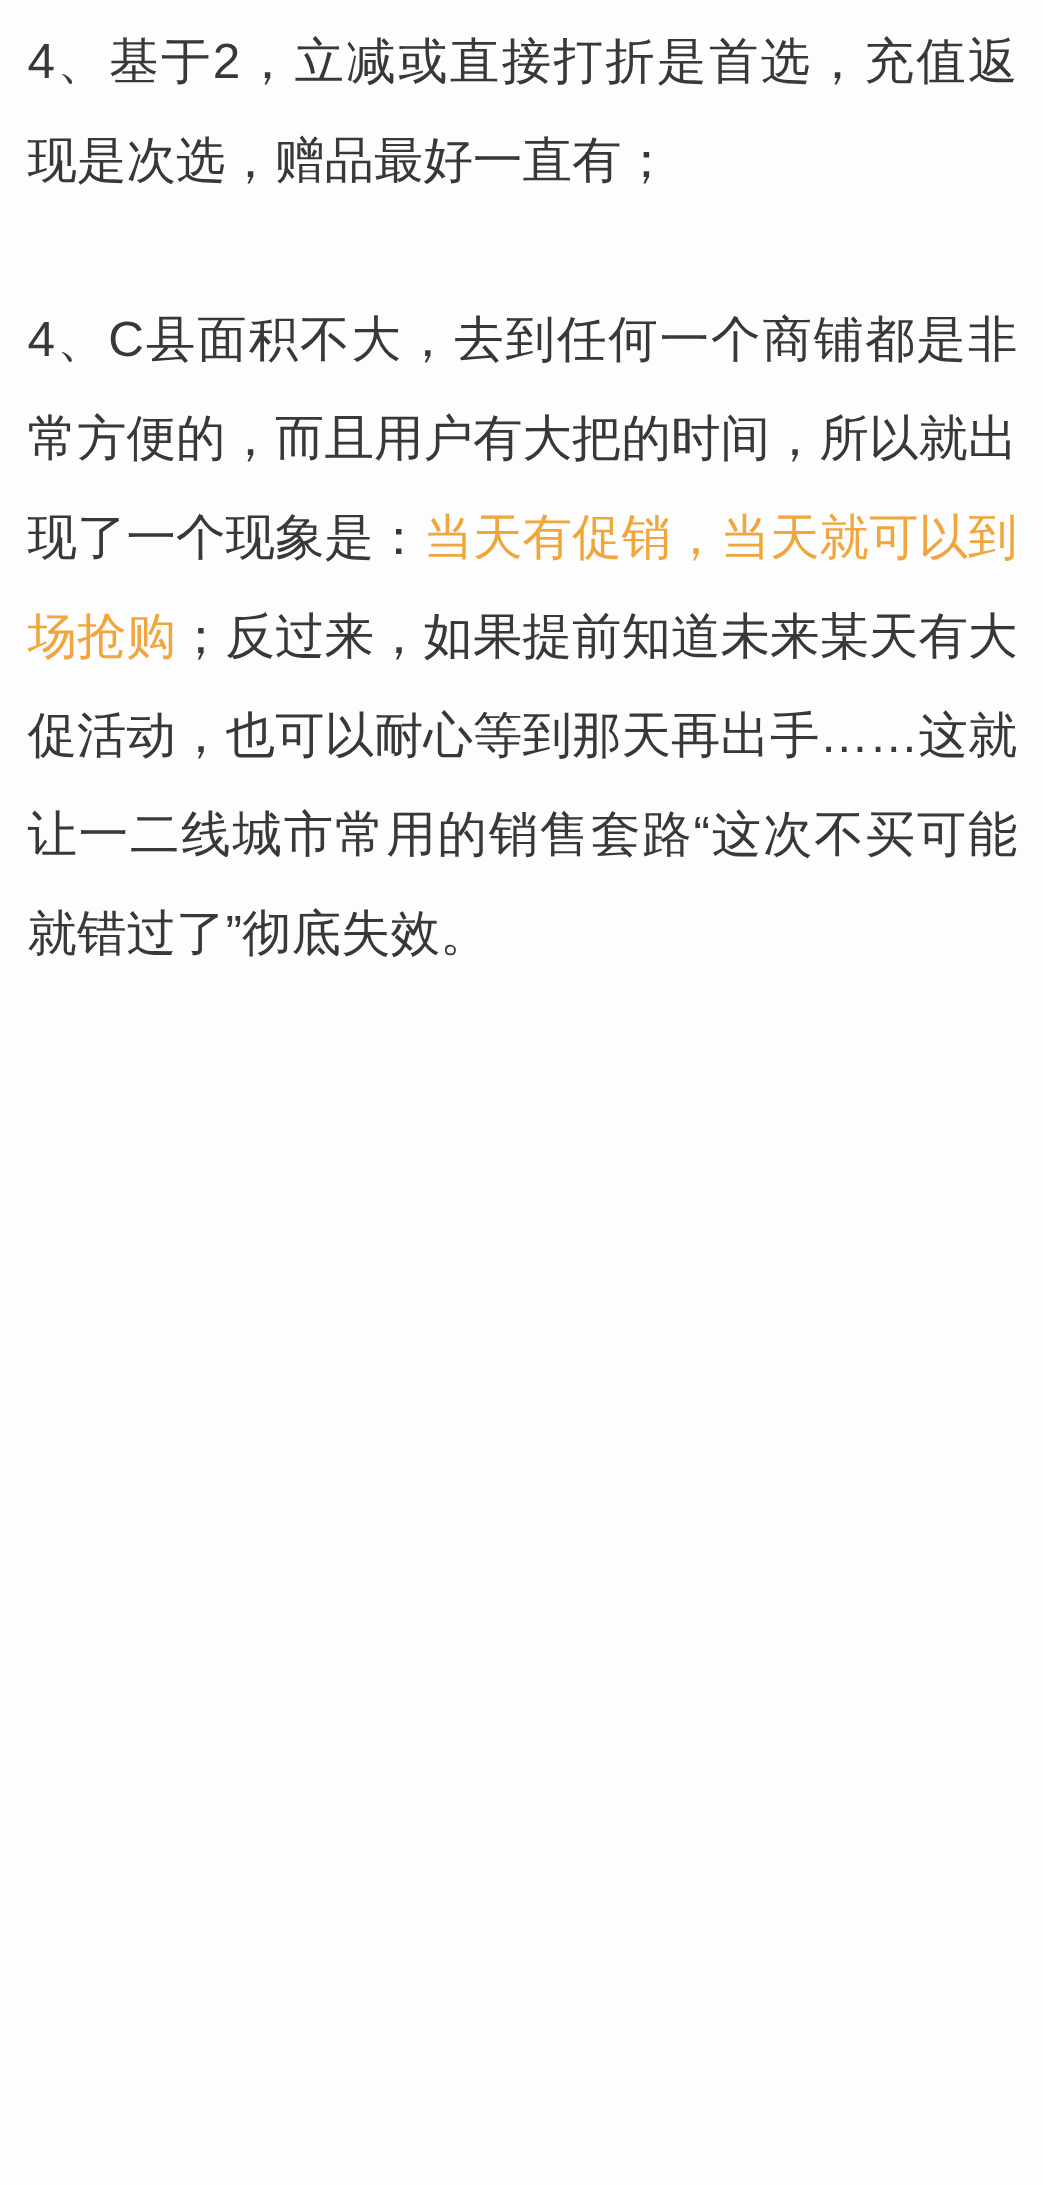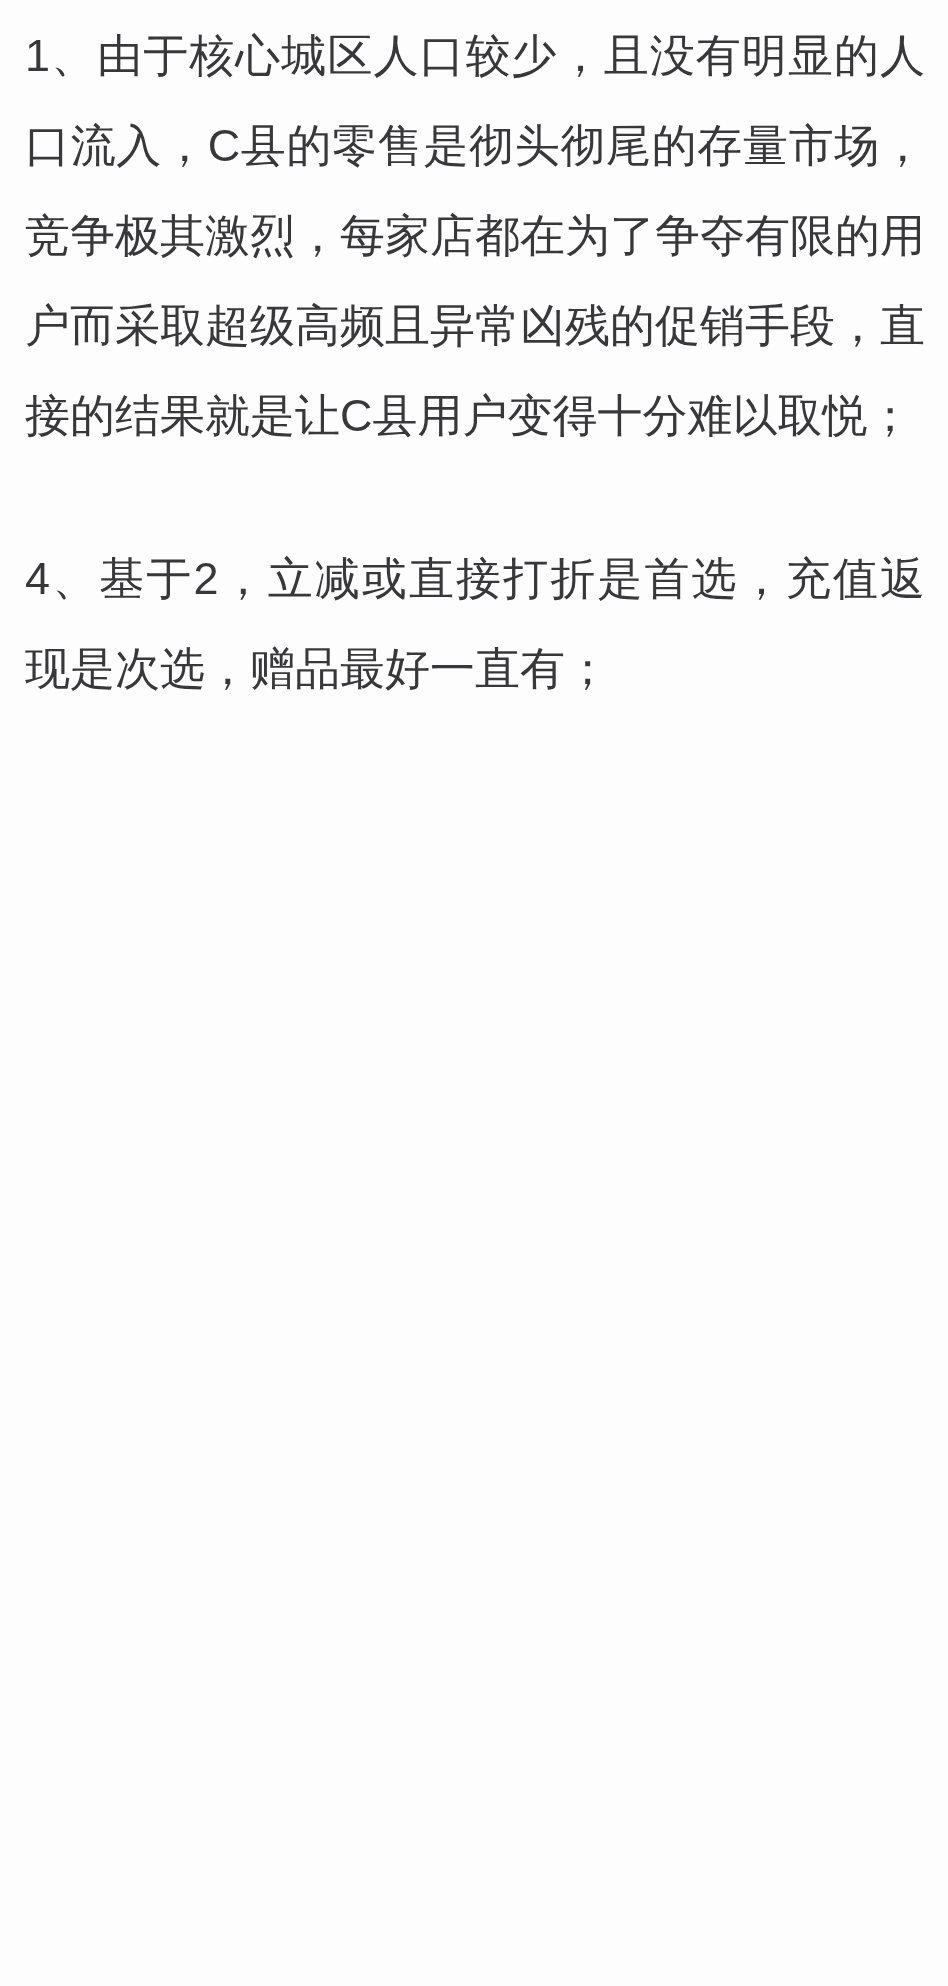--- a/index.html
+++ b/index.html
@@ -26,19 +26,19 @@
   .para:last-child { margin-bottom: 0; }
   .hl {
     color: var(--accent-color, #f0a63c);
   }
 </style>
 </head>
 <body>
 
 <div class="article">
 
-  <p class="para"><span>1、由于核心城区人口较少，且没有明显的人口流入，C县的零售是彻头彻尾的存量市场，竞争极其激烈，每家店都在为了争夺有限的用户而采取超级高频且异常凶残的促销手段，直接的结果就是让C县用户变得十分难以取悦；</span></p>
 
 
   <p class="para"><span>4、基于2，立减或直接打折是首选，充值返现是次选，赠品最好一直有；</span></p>
 
+  <p class="para"><span>4、C县面积不大，去到任何一个商铺都是非常方便的，而且用户有大把的时间，所以就出现了一个现象是：</span><span class="hl">当天有促销，当天就可以到场抢购</span><span>；反过来，如果提前知道未来某天有大促活动，也可以耐心等到那天再出手……这就让一二线城市常用的销售套路“这次不买可能就错过了”彻底失效。</span></p>
 
 </div>
 
 </body></html>

